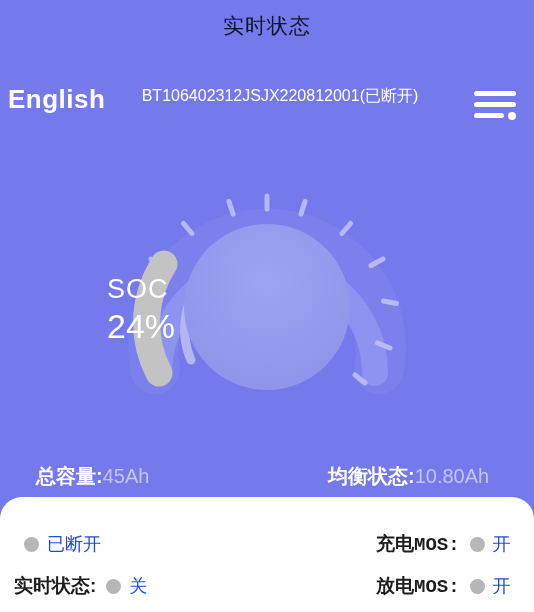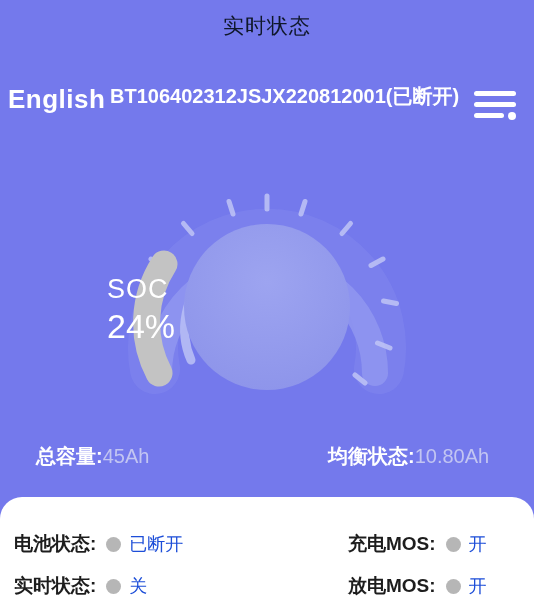--- a/index.html
+++ b/index.html
@@ -52,22 +52,22 @@
     width: 340px;
     text-align: center;
     color: #ffffff;
   }
   .meta-line1 {
     font-size: 15px;
     line-height: 22px;
     white-space: nowrap;
   }
   .meta-line2 {
-    font-size: 20px;
-    font-weight: bold;
+    font-size: 16px;
+    font-weight: normal;
     line-height: 24px;
     white-space: nowrap;
   }
 
   .menu-button {
     position: absolute;
     right: 18px;
     top: 89px;
     width: 42px;
     height: 34px;
@@ -119,21 +119,21 @@
   }
   .soc-value {
     font-size: 34px;
     line-height: 40px;
   }
 
   
   .capacity-row {
     position: absolute;
     left: 0;
-    top: 442px;
+    top: 462px;
     width: 534px;
     height: 30px;
   }
   .cap-item {
     position: absolute;
     white-space: nowrap;
     font-size: 20px;
     line-height: 28px;
   }
   .cap-total { left: 36px; }
@@ -169,21 +169,21 @@
     height: 42px;
   }
   .status-cell {
     position: absolute;
     display: flex;
     align-items: center;
     white-space: nowrap;
     height: 42px;
   }
   .status-cell.left  { left: 14px; }
-  .status-cell.right { left: 348px; }
+  .status-cell.right { left: 376px; font-family: Liberation Mono, monospace; }
   .st-label {
     color: #1d1d1d;
     font-size: 19px;
     font-weight: bold;
   }
   .st-dot {
     width: 15px;
     height: 15px;
     border-radius: 50%;
     background: #b6b6b6;
@@ -263,21 +263,20 @@
     <div class="cap-item cap-remain">
       <span class="cap-key">均衡状态:</span><span class="cap-val">10.80Ah</span>
     </div>
   </div>
 
   <div class="status-panel">
     <div class="status-grid">
 
       <div class="status-row">
         <div class="status-cell left">
-          <span class="st-label">电池状态:</span>
           <span class="st-dot"></span>
           <span class="st-value">已断开</span>
         </div>
         <div class="status-cell right">
           <span class="st-label">充电MOS:</span>
           <span class="st-dot"></span>
           <span class="st-value">开</span>
         </div>
       </div>
 

